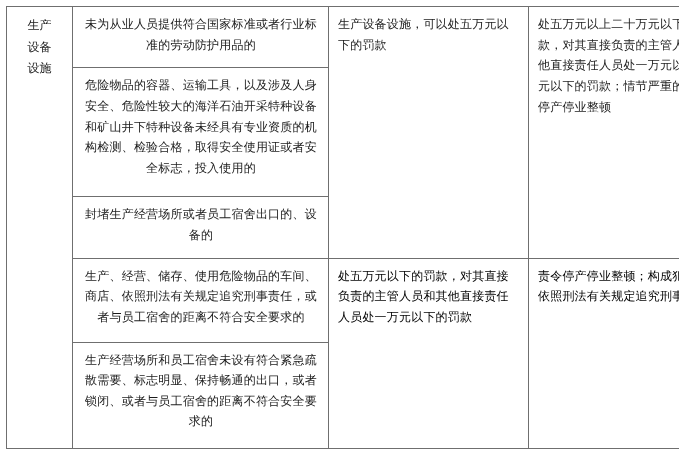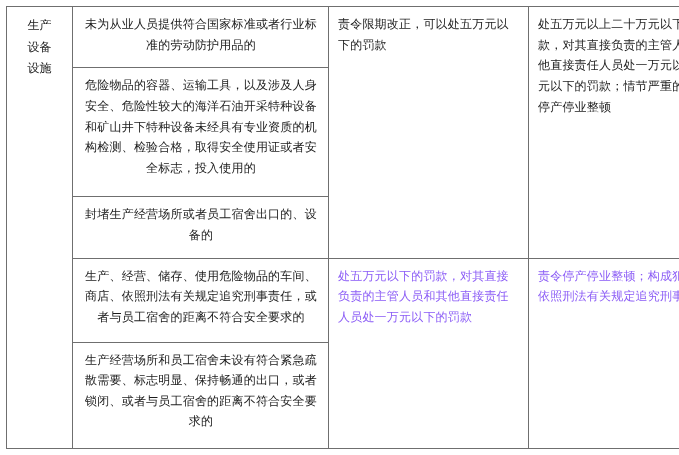--- a/index.html
+++ b/index.html
@@ -61,35 +61,35 @@
     margin: 1px auto;
     text-align: left;
     font-size: 12px;
     line-height: 1.8;
     word-break: break-all;
   }
   .serif {
     font-family: "Liberation Serif", "DejaVu Serif", serif;
     font-size: 12.5px;
     line-height: 1.95;
-    color: #8b5cf6;
+    color: #000000;
   }
 </style>
 </head>
 <body>
 
 <div class="page">
   <table class="reg-table">
     <tbody>
       <tr>
         <td class="cat-cell" rowspan="5">
           <span class="cat-text">生产设备设施</span>
         </td>
         <td class="act-cell">未为从业人员提供符合国家标准或者行业标准的劳动防护用品的</td>
-        <td class="order-cell" rowspan="3">责令限期改正，可以处五万元以下的罚款</td>
+        <td class="order-cell" rowspan="3">生产设备设施，可以处五万元以下的罚款</td>
         <td class="penalty-cell" rowspan="3">处五万元以上二十万元以下的罚款，对其直接负责的主管人员和其他直接责任人员处一万元以上二万元以下的罚款；情节严重的，责令停产停业整顿</td>
       </tr>
       <tr>
         <td class="act-cell">危险物品的容器、运输工具，以及涉及人身安全、危险性较大的海洋石油开采特种设备和矿山井下特种设备未经具有专业资质的机构检测、检验合格，取得安全使用证或者安全标志，投入使用的</td>
       </tr>
       <tr>
         <td class="act-cell">封堵生产经营场所或者员工宿舍出口的、设备的</td>
       </tr>
       <tr>
         <td class="act-cell">生产、经营、储存、使用危险物品的车间、商店、依照刑法有关规定追究刑事责任，或者与员工宿舍的距离不符合安全要求的</td>

